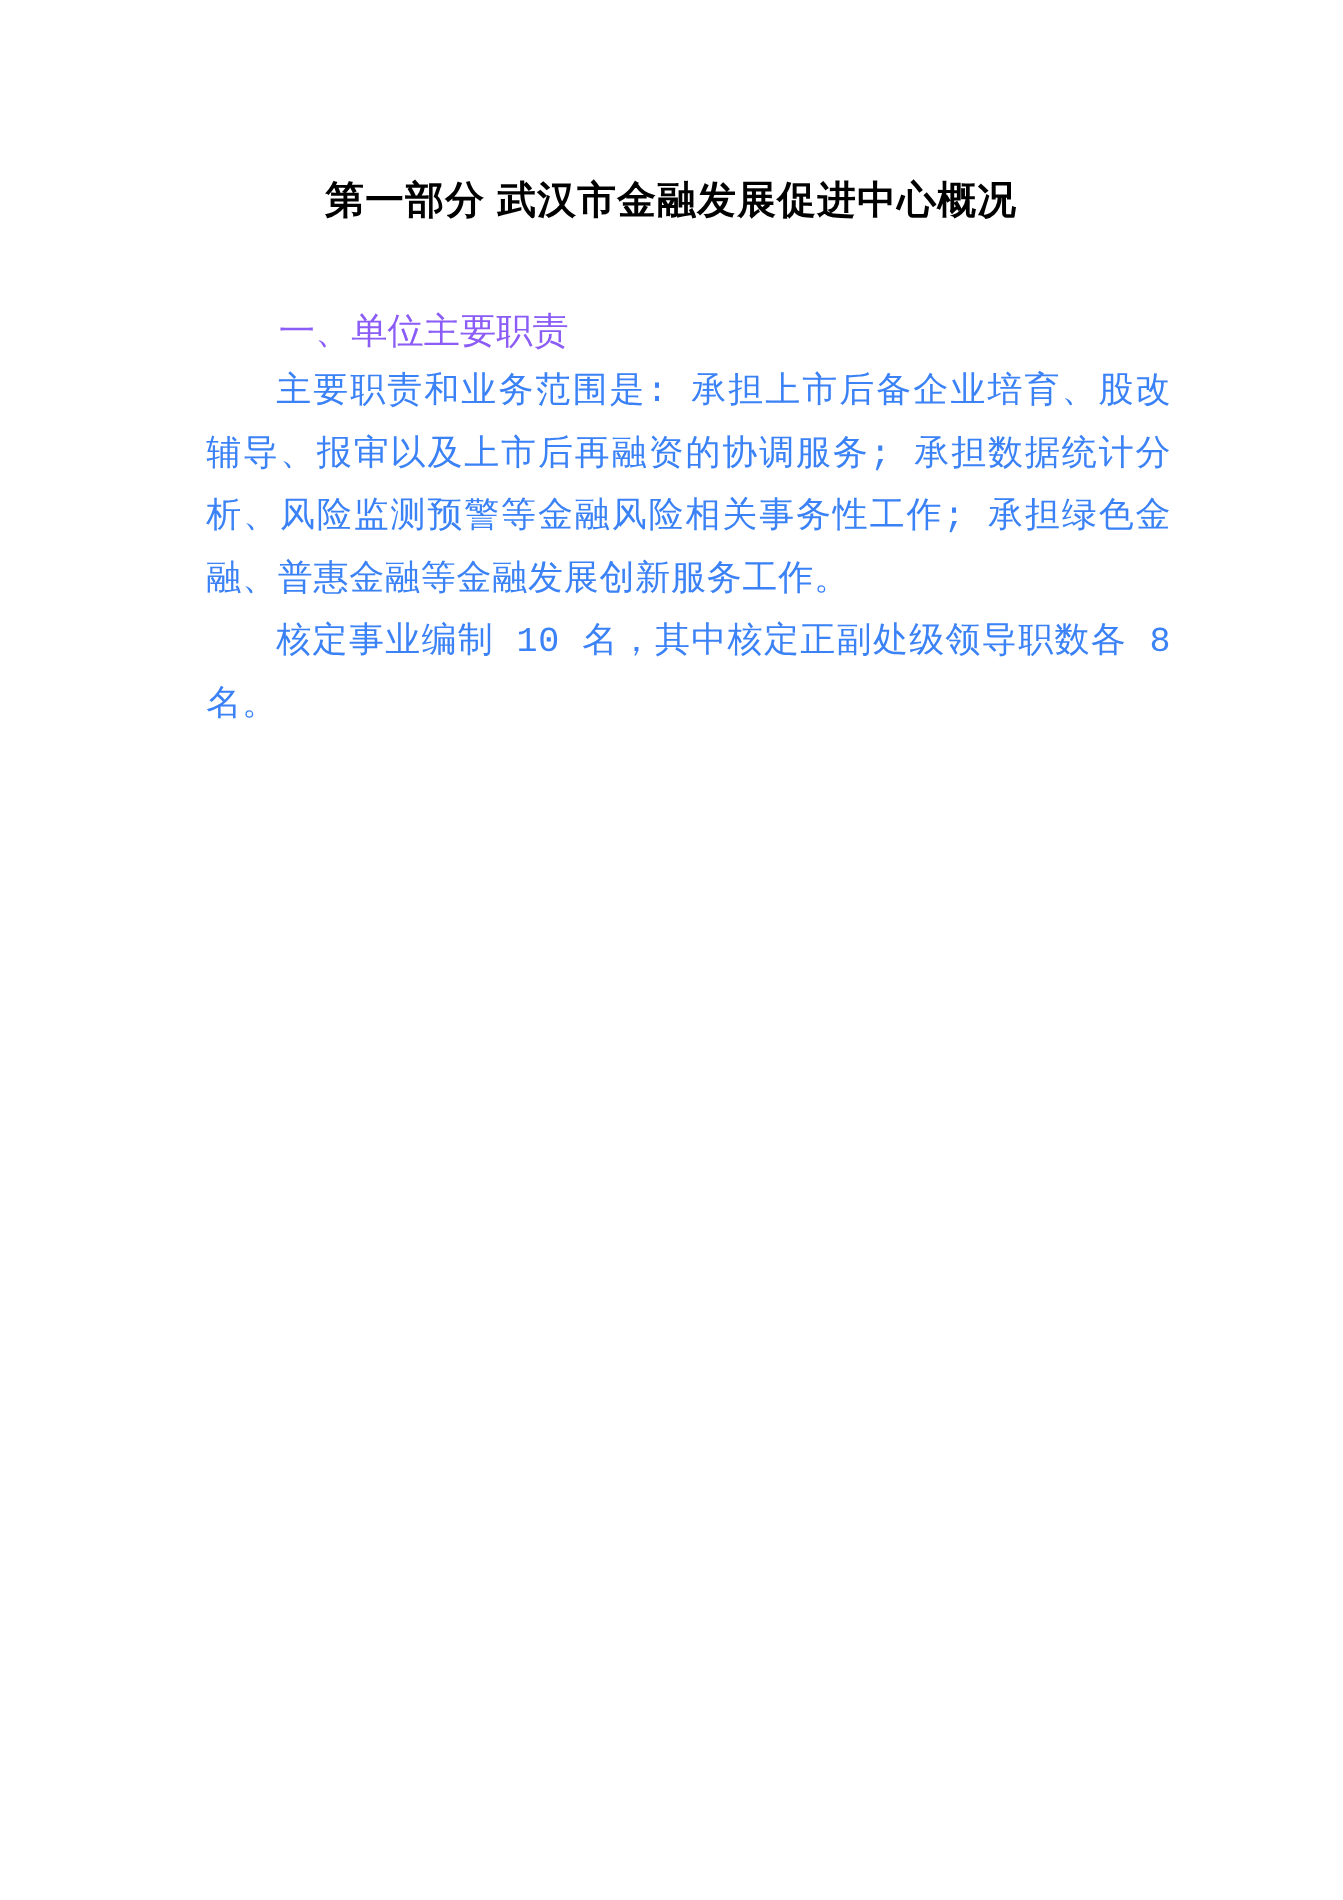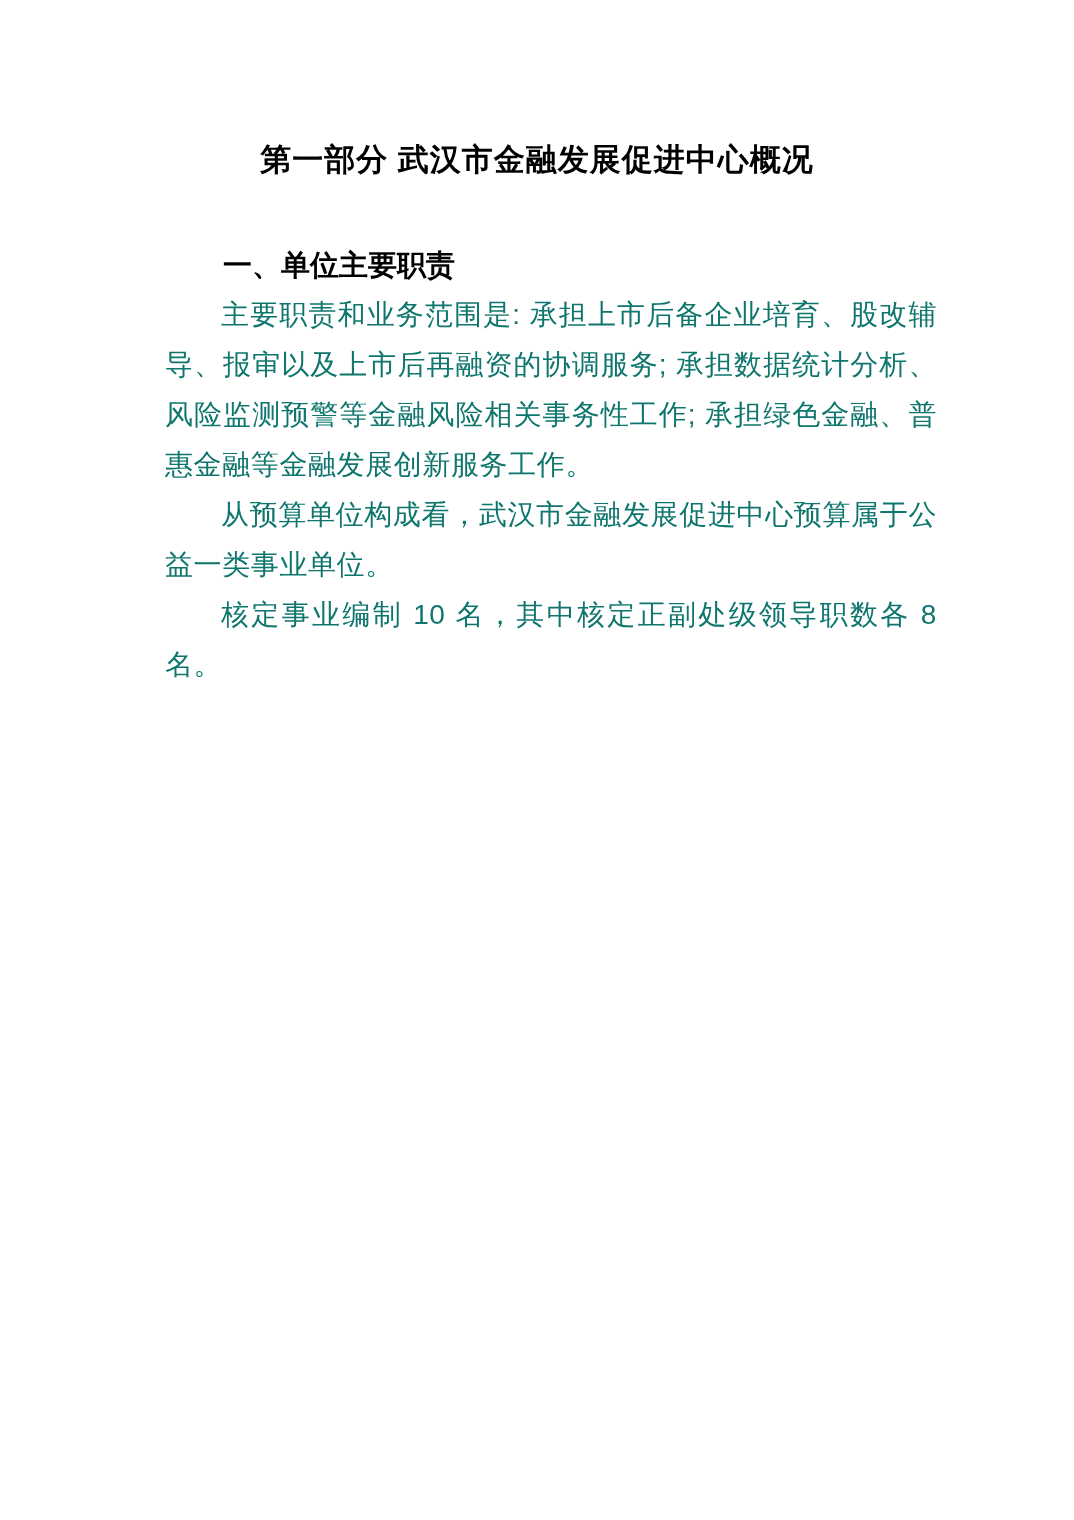--- a/index.html
+++ b/index.html
@@ -28,52 +28,51 @@
     letter-spacing: 1px;
     color: #000000;
   }
   .content {
     padding: 0 137px 0 165px; 
   }
   .sec-heading {
     margin: 0;
     padding: 0;
     font-family: "Liberation Sans", "DejaVu Sans", sans-serif;
-    font-weight: bold;
+    font-weight: normal;
     font-size: 29px;
     line-height: 50px;
     text-indent: 2em;
-    color: #000000;
+    color: #8b5cf6;
   }
   .para {
     margin: 0;
     padding: 0;
-    font-family: Liberation Sans, sans-serif;
+    font-family: Liberation Mono, monospace;
     font-weight: normal;
     font-size: 28px;
     line-height: 50px;
     letter-spacing: 0.6px;
     text-indent: 2em;
     text-align: justify;
     text-justify: inter-ideograph;
-    color: #0f766e;
+    color: #3b82f6;
   }
 </style>
 </head>
 <body>
 
 <div class="page">
 
   <h1 class="doc-title">第一部分 武汉市金融发展促进中心概况</h1>
 
   <div class="content">
 
     <h2 class="sec-heading">一、单位主要职责</h2>
 
     <p class="para">主要职责和业务范围是: 承担上市后备企业培育、股改辅导、报审以及上市后再融资的协调服务; 承担数据统计分析、风险监测预警等金融风险相关事务性工作; 承担绿色金融、普惠金融等金融发展创新服务工作。</p>
 
 
-    <p class="para">从预算单位构成看，武汉市金融发展促进中心预算属于公益一类事业单位。</p>
 
     <p class="para">核定事业编制 10 名，其中核定正副处级领导职数各 8 名。</p>
 
   </div>
 </div>
 
 </body></html>

